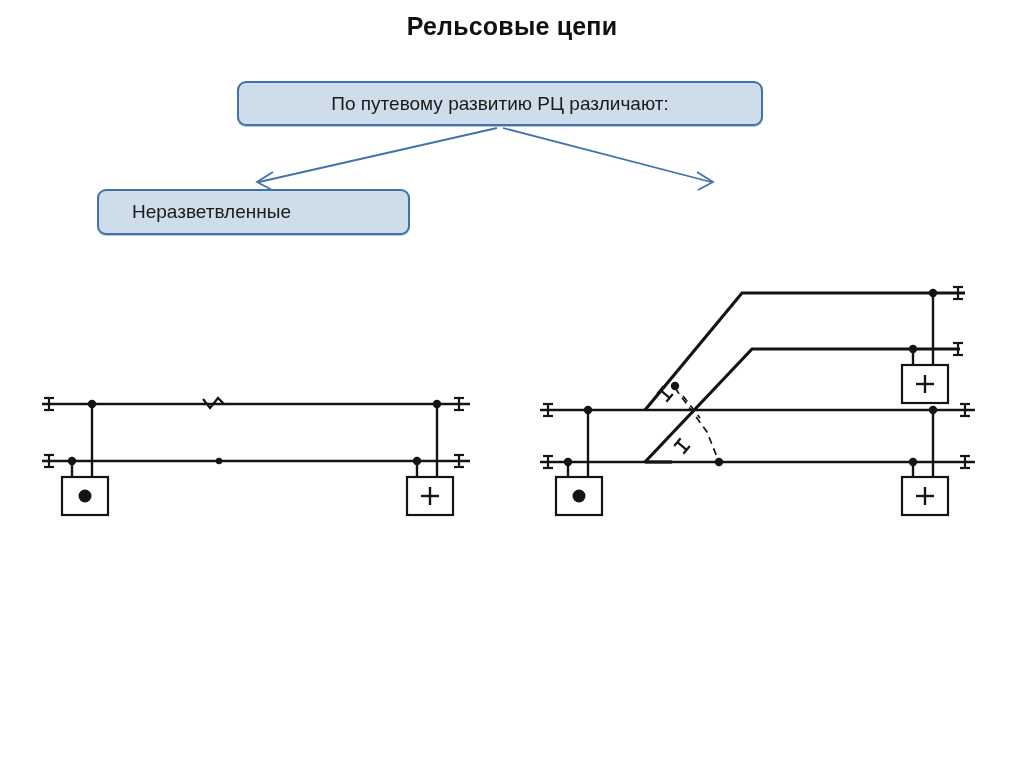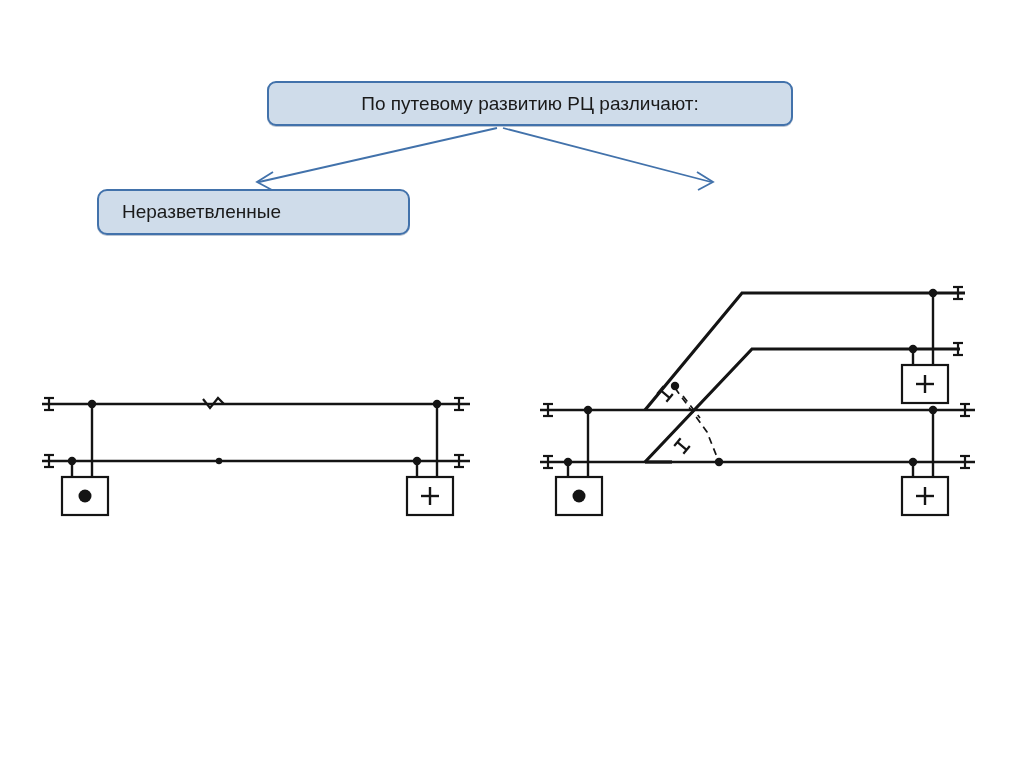--- a/index.html
+++ b/index.html
@@ -43,30 +43,28 @@
     font-size: 19px;
     color: #1a1a1a;
     box-shadow: 0 1px 0 rgba(60,90,130,0.35);
   }
   #box-top {
     left: 237px;
     top: 81px;
     width: 526px;
     height: 45px;
     justify-content: center;
-    margin-left: 30px;
   }
   #box-left {
     left: 97px;
     top: 189px;
     width: 313px;
     height: 46px;
     justify-content: flex-start;
-    padding-left: 23px;
-    border-radius: 10px;
+    padding-left: 33px;
   }
   #box-right {
     left: 592px;
     top: 189px;
     width: 313px;
     height: 46px;
     justify-content: center;
   }
   svg.overlay {
     position: absolute;
@@ -84,20 +82,21 @@
   .devbox { stroke: #141414; stroke-width: 2.2; fill: #ffffff; }
   .node { fill: #141414; }
   .plus { stroke: #141414; stroke-width: 2.4; fill: none; }
   .arrowline { stroke: #4272ab; stroke-width: 1.8; fill: none; }
 </style>
 </head>
 <body>
 
 <div id="slide">
 
+  <div class="title">Рельсовые цепи</div>
 
   <div class="flowbox" id="box-top">
     <span>По путевому развитию РЦ различают:</span>
   </div>
 
   <div class="flowbox" id="box-left">
     <span>Неразветвленные</span>
   </div>
 
 

